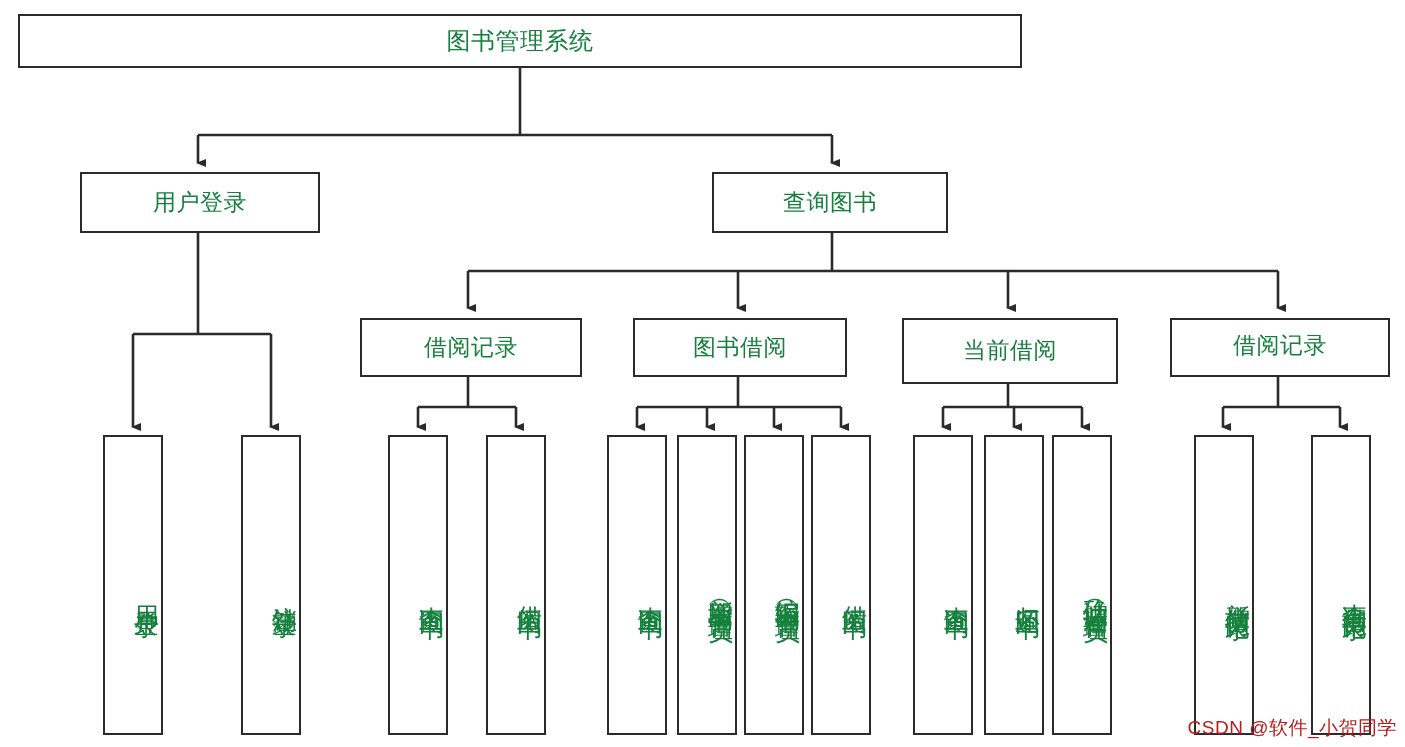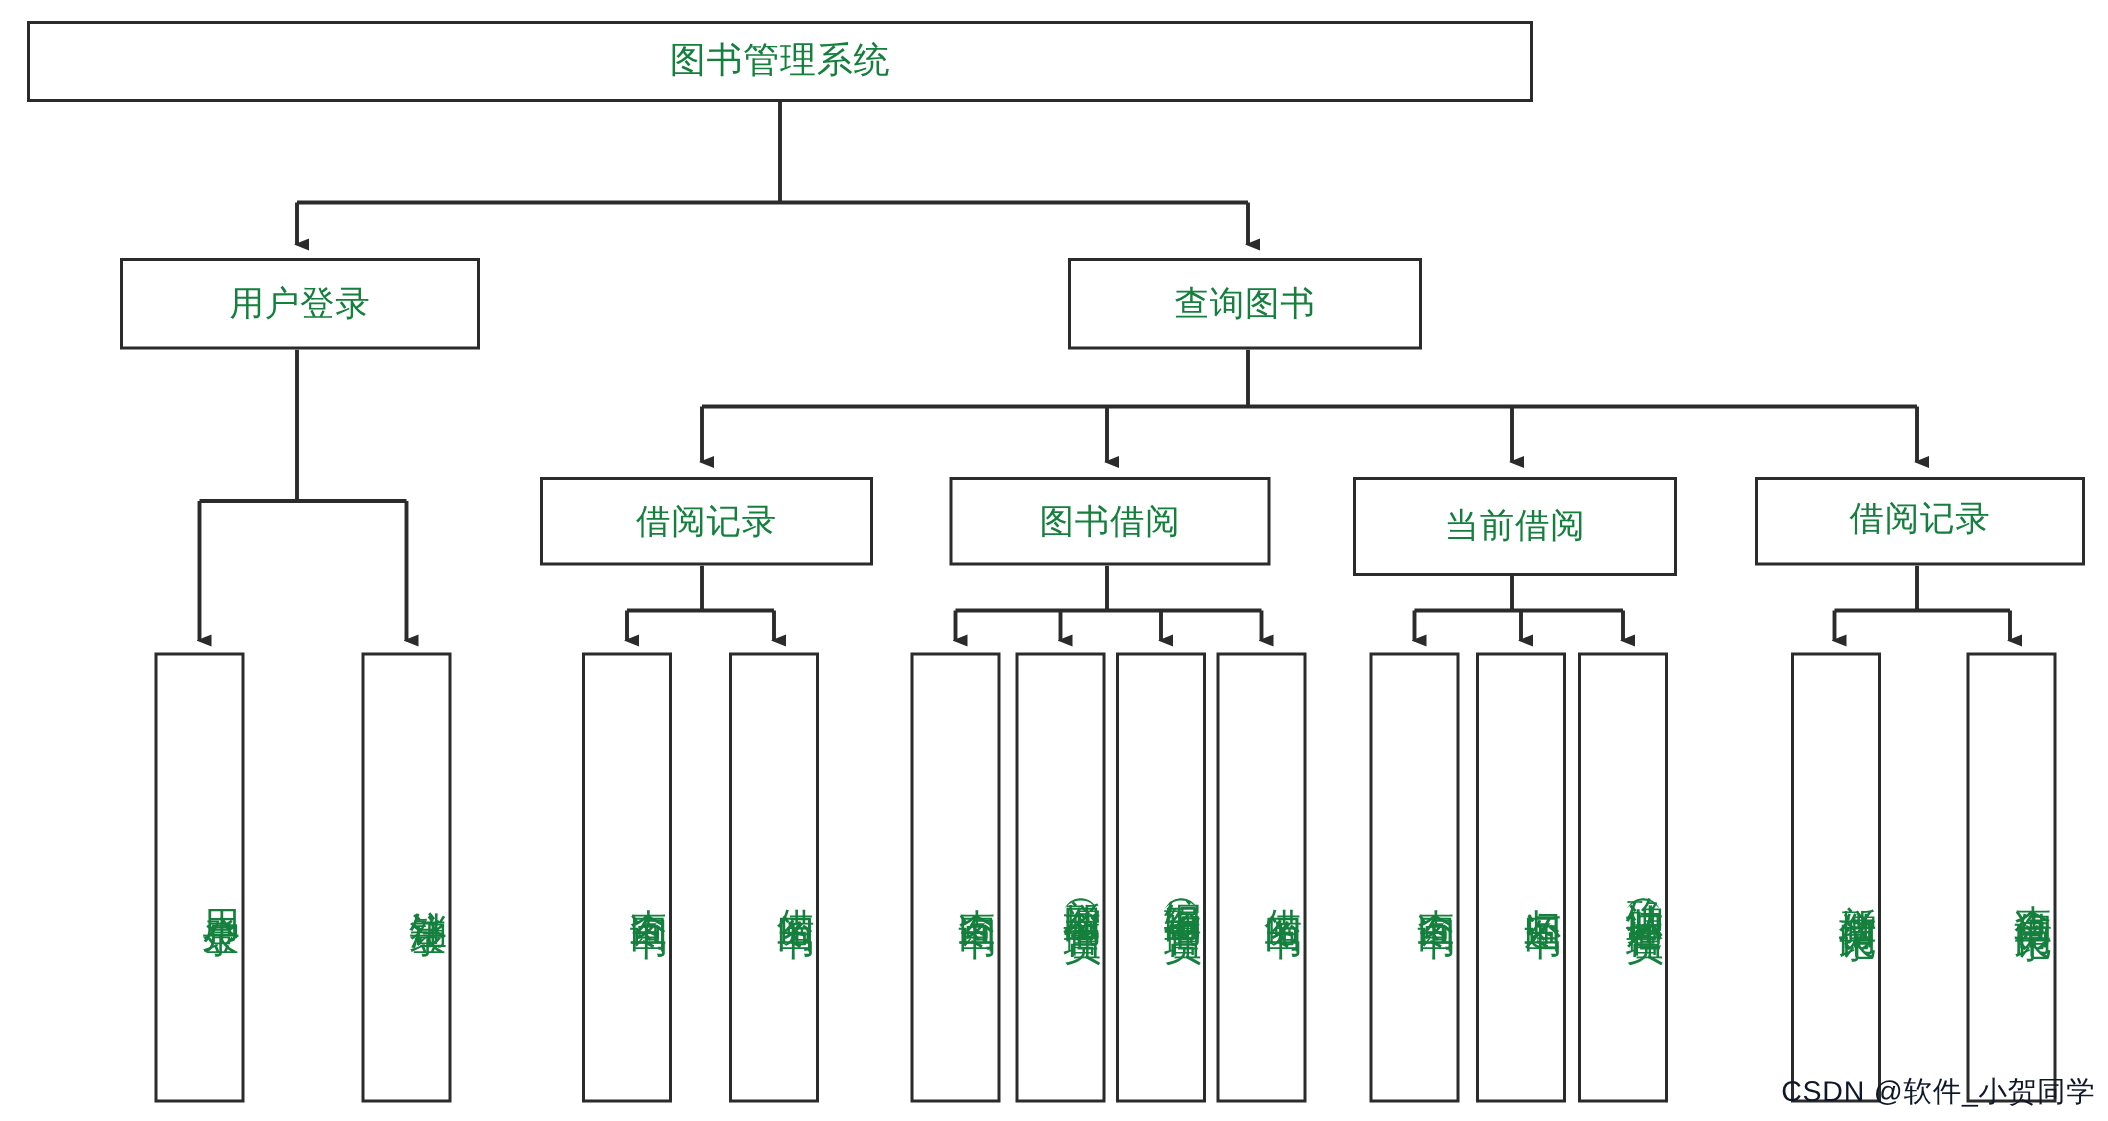--- a/index.html
+++ b/index.html
@@ -57,21 +57,21 @@
   .node-v .vlabel {
     writing-mode: vertical-rl;
     text-orientation: upright;
     display: block;
   }
   .watermark {
     position: absolute;
     right: 8px;
     bottom: 6px;
     font-size: 19px;
-    color: #0f172a;
+    color: #b91c1c;
     white-space: nowrap;
     letter-spacing: 0.5px;
   }
 </style>
 </head>
 <body>
 
 <div id="canvas">
 
   <svg class="connectors" viewBox="0 0 1405 747" xmlns="http://www.w3.org/2000/svg">

